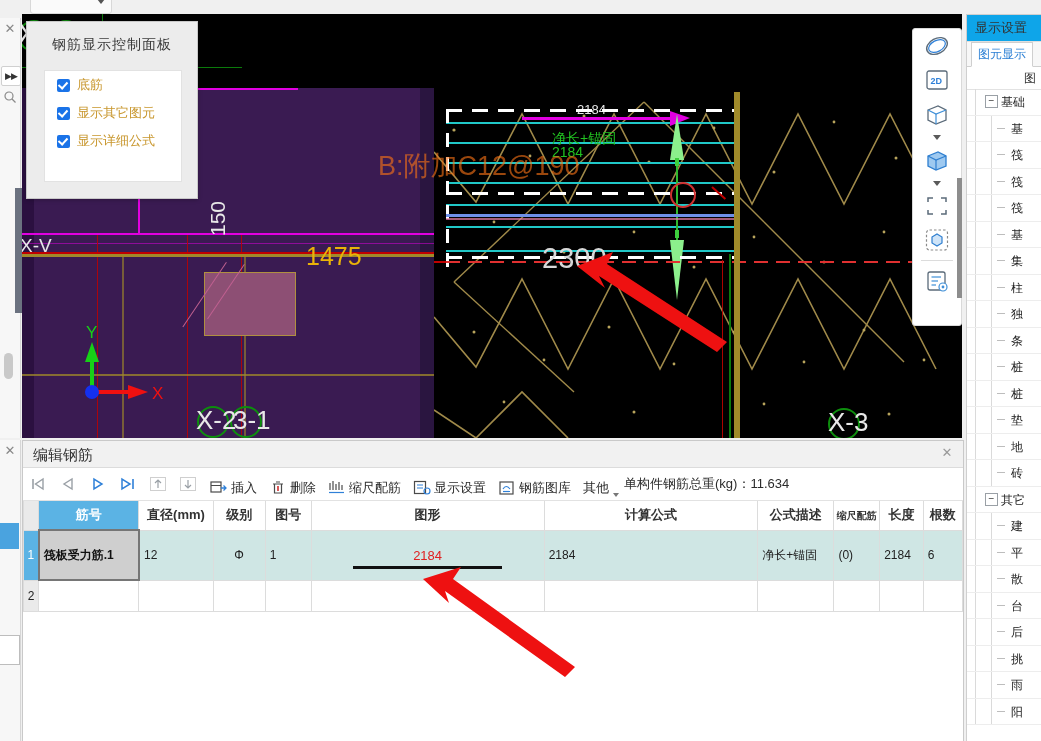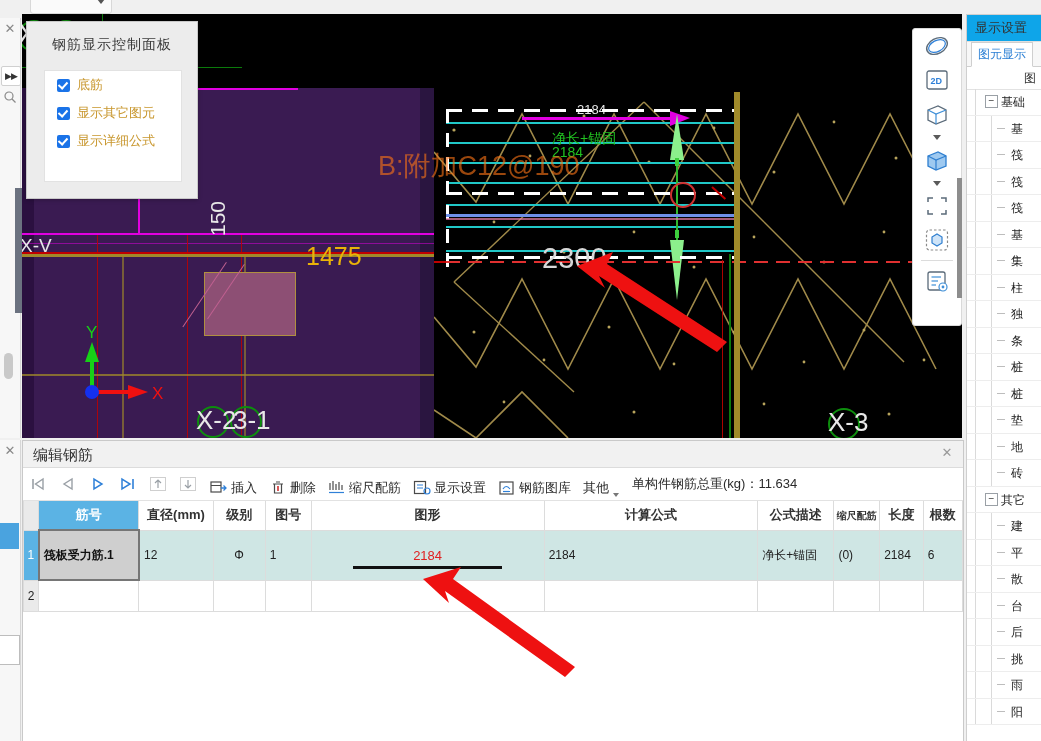--- a/index.html
+++ b/index.html
@@ -81,21 +81,21 @@
   .ep-title{position:relative;height:26px;background:#f1f1f1;border-bottom:1px solid #dcdcdc;}
   .ep-title span{position:absolute;left:10px;top:5px;font-size:15px;color:#333;}
   .ep-close{position:absolute;right:8px;top:4px;width:16px;height:16px;color:#999;font-size:13px;line-height:16px;text-align:center;cursor:pointer;}
 
   .ep-tools{position:relative;height:32px;background:#fff;border-bottom:1px solid #e2e2e2;display:flex;align-items:center;}
   .navbtn{width:30px;height:26px;display:flex;align-items:center;justify-content:center;cursor:pointer;}
   .navbtn svg{display:block;}
   .tbtn{display:flex;align-items:flex-end;height:26px;padding:0 5px;margin-left:2px;cursor:pointer;font-size:13px;color:#2b2b2b;}
   .tbtn .ic{width:18px;height:18px;margin-right:3px;display:flex;align-items:center;justify-content:center;}
   .tbtn .ic svg{display:block;}
-  .totalw{margin-left:8px;font-size:13px;color:#2b2b2b;white-space:nowrap;}
+  .totalw{font-size:13px;color:#2b2b2b;white-space:nowrap;}
   .caret-sm{width:0;height:0;border-left:3.5px solid transparent;border-right:3.5px solid transparent;border-top:4.5px solid #777;margin-left:4px;}
 
   
   .tbl{width:100%;border-collapse:collapse;table-layout:fixed;font-size:12px;}
   .tbl th{background:#fff;border:1px solid #dcdcdc;border-top:none;height:28px;font-weight:bold;color:#333;font-size:13px;padding:0 2px;margin-left:28px;}
   .tbl th.sel{background:#5bb3e4;color:#fff;}
   .tbl td{border:1px solid #dcdcdc;height:48px;padding:0 4px;vertical-align:middle;color:#222;font-size:12px;}
   .tbl tr.datarow td{background:#cfe6e4;}
   .rowhdr{width:14px;background:#eaeaea !important;border:1px solid #dcdcdc;color:#444;font-size:11px;text-align:center;padding:0 !important;}
   .rowhdr.active{background:#5bb3e4 !important;color:#fff;}

